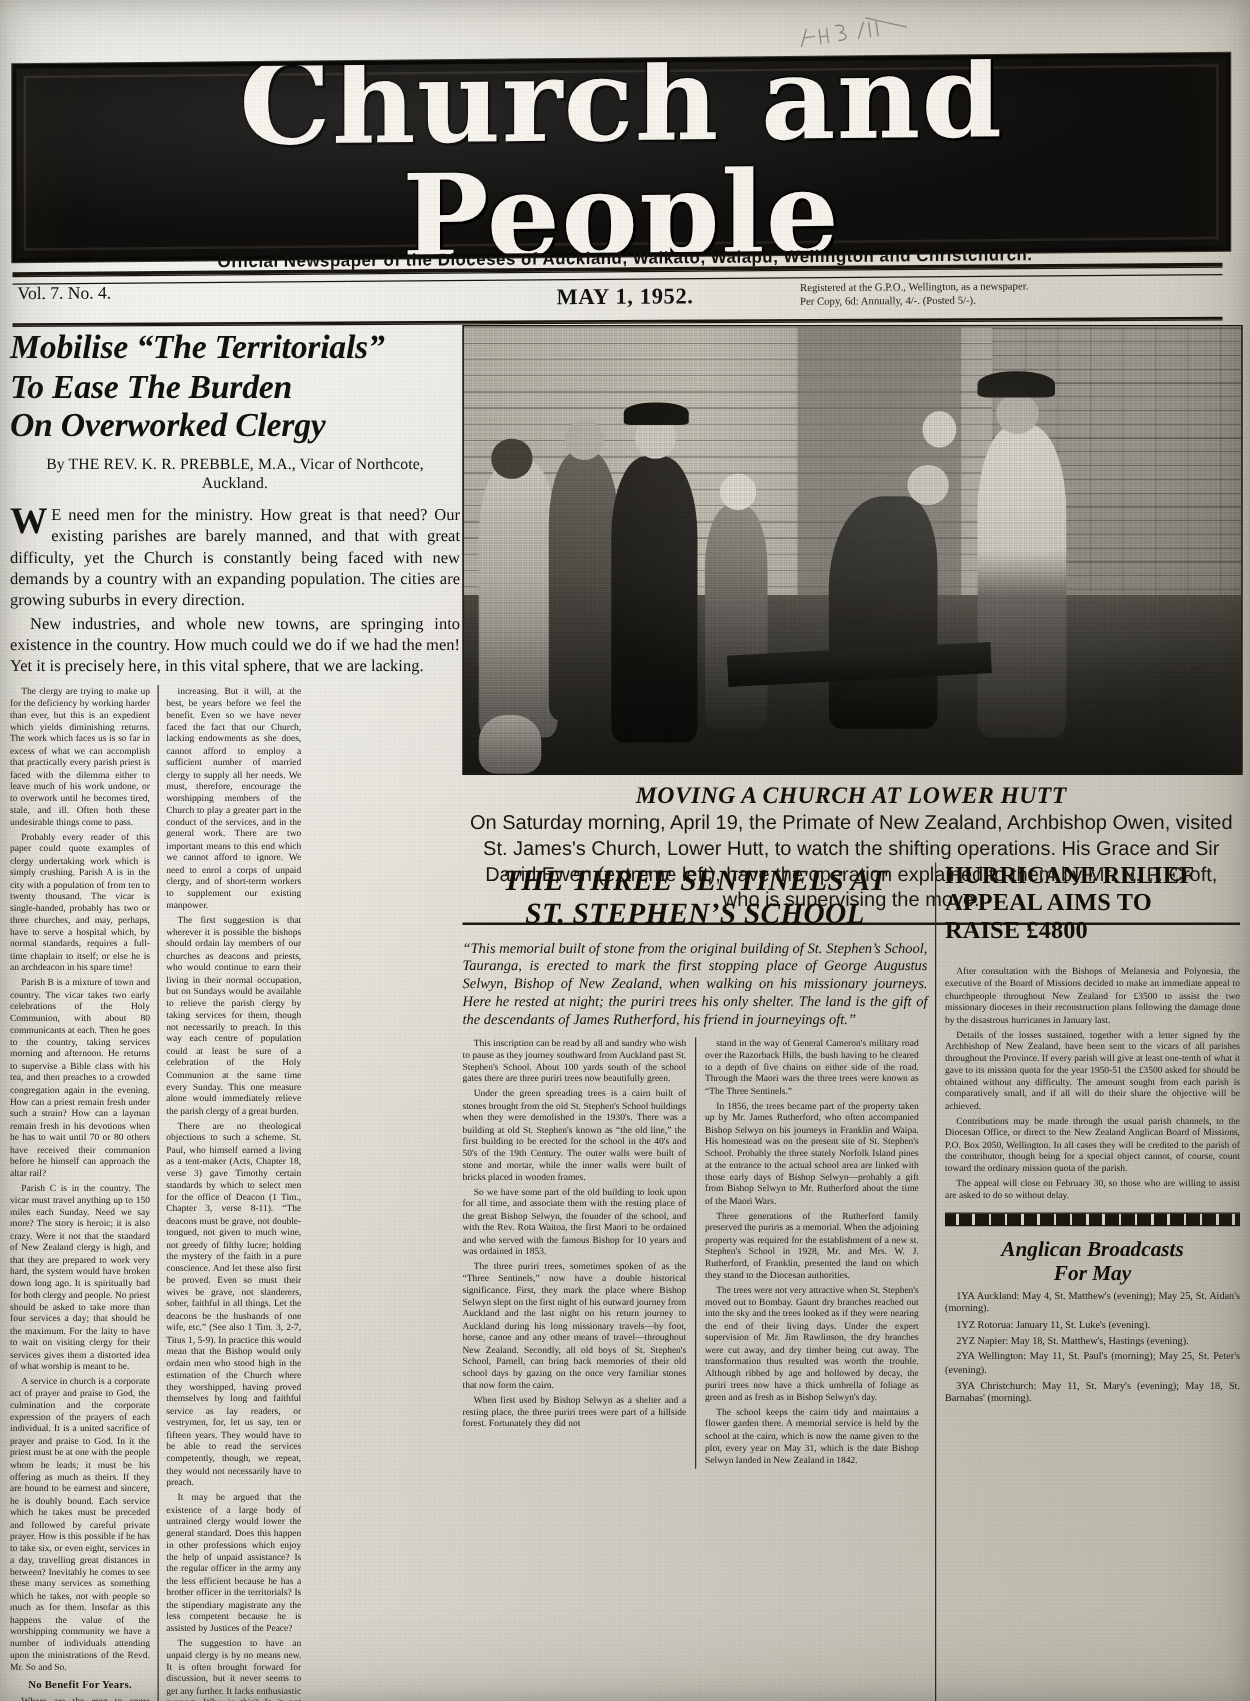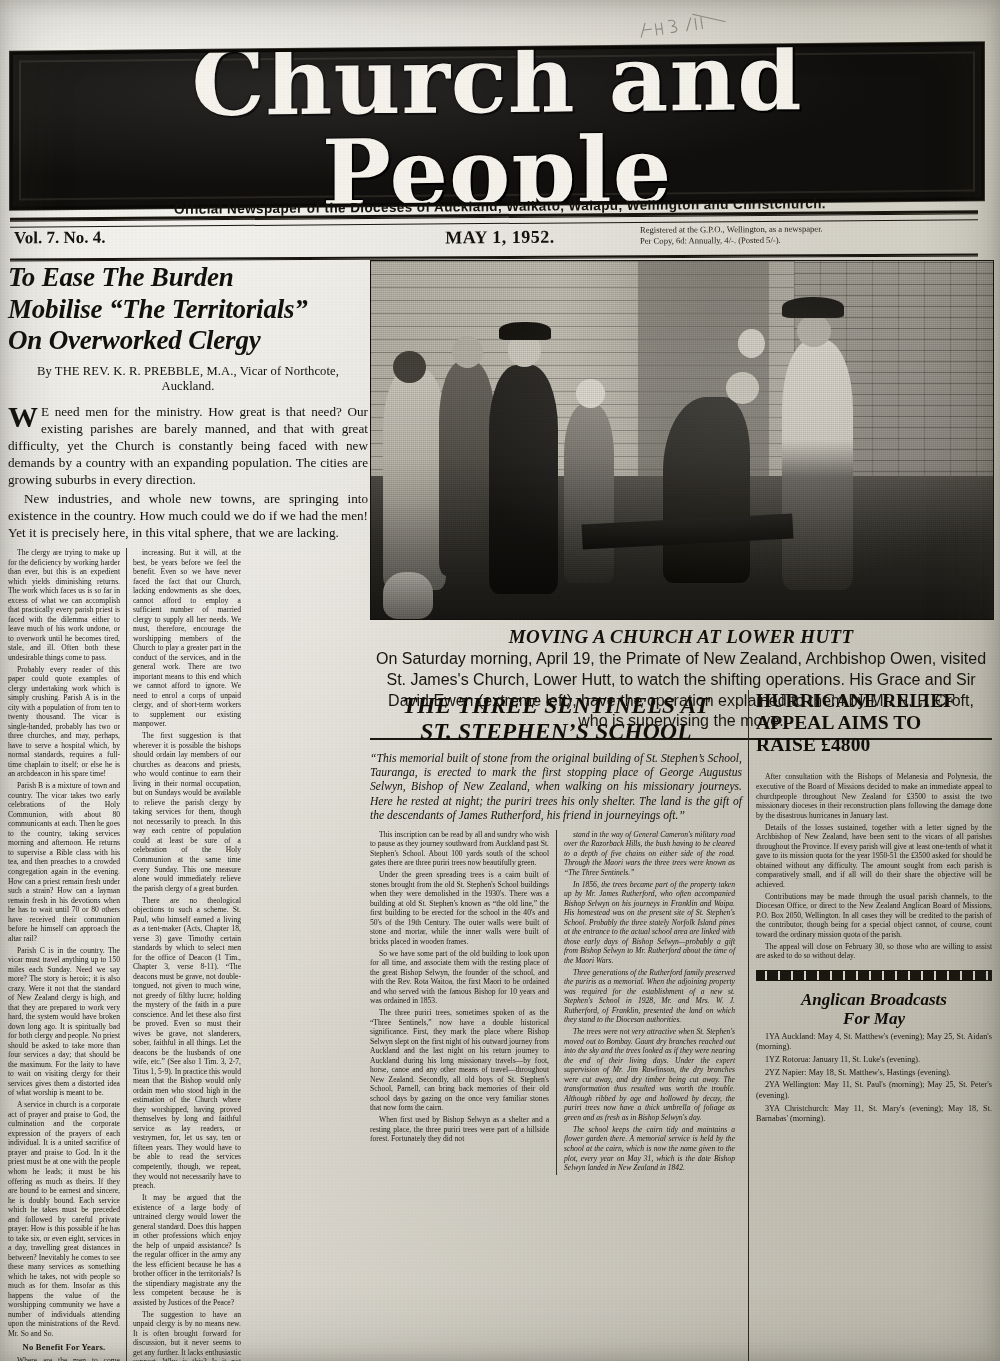--- a/index.html
+++ b/index.html
@@ -37,21 +37,21 @@
      font-style:normal;}
   .subtitle{position:absolute;left:0;right:0;top:199px;text-align:center;
      font-family:"Liberation Sans",sans-serif;font-weight:bold;font-size:13.5px;
      letter-spacing:.4px;color:#17150f;transform:skewY(-0.5deg);}
   .rule-dbl{position:absolute;left:10px;width:968px;height:0;border-top:3px solid #1b1812;
      border-bottom:1px solid #1b1812;box-sizing:content-box;}
   .r1{top:214px;transform:skewY(-0.45deg);}
   .r2{top:223px;height:1px;border-top:1px solid #1b1812;border-bottom:none;transform:skewY(-0.45deg);}
   .r3{top:256px;height:0;border-top:2px solid #1b1812;border-bottom:1px solid #1b1812;transform:skewY(-0.3deg);}
 
-  .folio{position:absolute;top:228px;left:14px;font-size:17px;font-weight:bold;color:#17150f;
+  .folio{position:absolute;top:228px;left:14px;font-size:14px;font-weight:normal;color:#17150f;
          font-family:"Liberation Serif",serif;transform:skewY(-0.4deg);}
   .folio-date{position:absolute;top:227px;left:0;width:1000px;text-align:center;
          font-size:18px;font-weight:bold;letter-spacing:.5px;color:#17150f;transform:skewY(-0.4deg);}
   .reg{position:absolute;top:224px;left:640px;width:250px;font-size:8.6px;line-height:1.25;
        color:#221f18;font-family:"Liberation Serif",serif;transform:skewY(-0.4deg);}
 
   
   .content{position:absolute;left:8px;top:262px;width:984px;}
 
   .lead{position:absolute;left:0;top:0;width:360px;}
@@ -113,21 +113,21 @@
 
   
   .sent{position:absolute;left:362px;top:430px;width:372px;}
   .sent h2{margin:0;text-align:center;font-size:23.5px;line-height:1.12;font-weight:bold;
      letter-spacing:.2px;color:#14120d;font-family:"Liberation Serif",serif;}
   .sent h2 span{display:block;font-style:italic;}
   .quote{margin:7px 0 6px;font-style:italic;font-size:11.6px;line-height:1.24;
      text-align:justify;color:#18160f;}
   .sentcols{display:flex;}
   .scol{width:186px;padding-right:7px;box-sizing:border-box;}
-  .scol + .scol{border-left:1px solid #3a372e;padding-left:7px;font-style:italic;}
+  .scol + .scol{border-left:1px solid #3a372e;padding-left:7px;}
 
   
   .vrule{position:absolute;top:428px;left:740px;width:1px;height:920px;background:#2f2c25;}
   .hr-col{position:absolute;left:748px;top:428px;width:236px;}
   .hr-col h2{margin:0;font-size:19.5px;line-height:1.12;font-weight:bold;color:#14120d;
      font-family:Liberation Serif, serif;letter-spacing:.1px;}
   .hr-col h2 span{display:block;}
   .orn{margin:9px 0 9px;height:9px;
      background:repeating-linear-gradient(90deg,#1d1a14 0 7px, #1d1a14 7px 9px, #d6d3c9 9px 11px, #1d1a14 11px 13px);
      border-top:1px solid #1d1a14;border-bottom:1px solid #1d1a14;}
@@ -164,22 +164,22 @@
   <div class="reg">
     <div>Registered at the G.P.O., Wellington, as a newspaper.</div>
     <div>Per Copy, 6d: Annually, 4/-. (Posted 5/-).</div>
   </div>
   <div class="rule-dbl r3"></div>
 
   <div class="content">
 
     <div class="lead">
       <h1>
+        <span>Mobilise “The Territorials”</span>
         <span>To  Ease  The  Burden</span>
-        <span>Mobilise “The Territorials”</span>
         <span>On  Overworked  Clergy</span>
       </h1>
       <div class="byline">
         <span>By THE REV. K. R. PREBBLE, M.A., Vicar of Northcote,</span>
         <span class="l2">Auckland.</span>
       </div>
       <div class="intro">
         <p>
           <span class="dropcap">W</span><span>E need men for the ministry.  How great is that need?  Our existing parishes are barely manned, and that with great difficulty, yet the Church is constantly being faced with new demands by a country with an expanding population.  The cities are growing suburbs in every direction.</span>
         </p>

